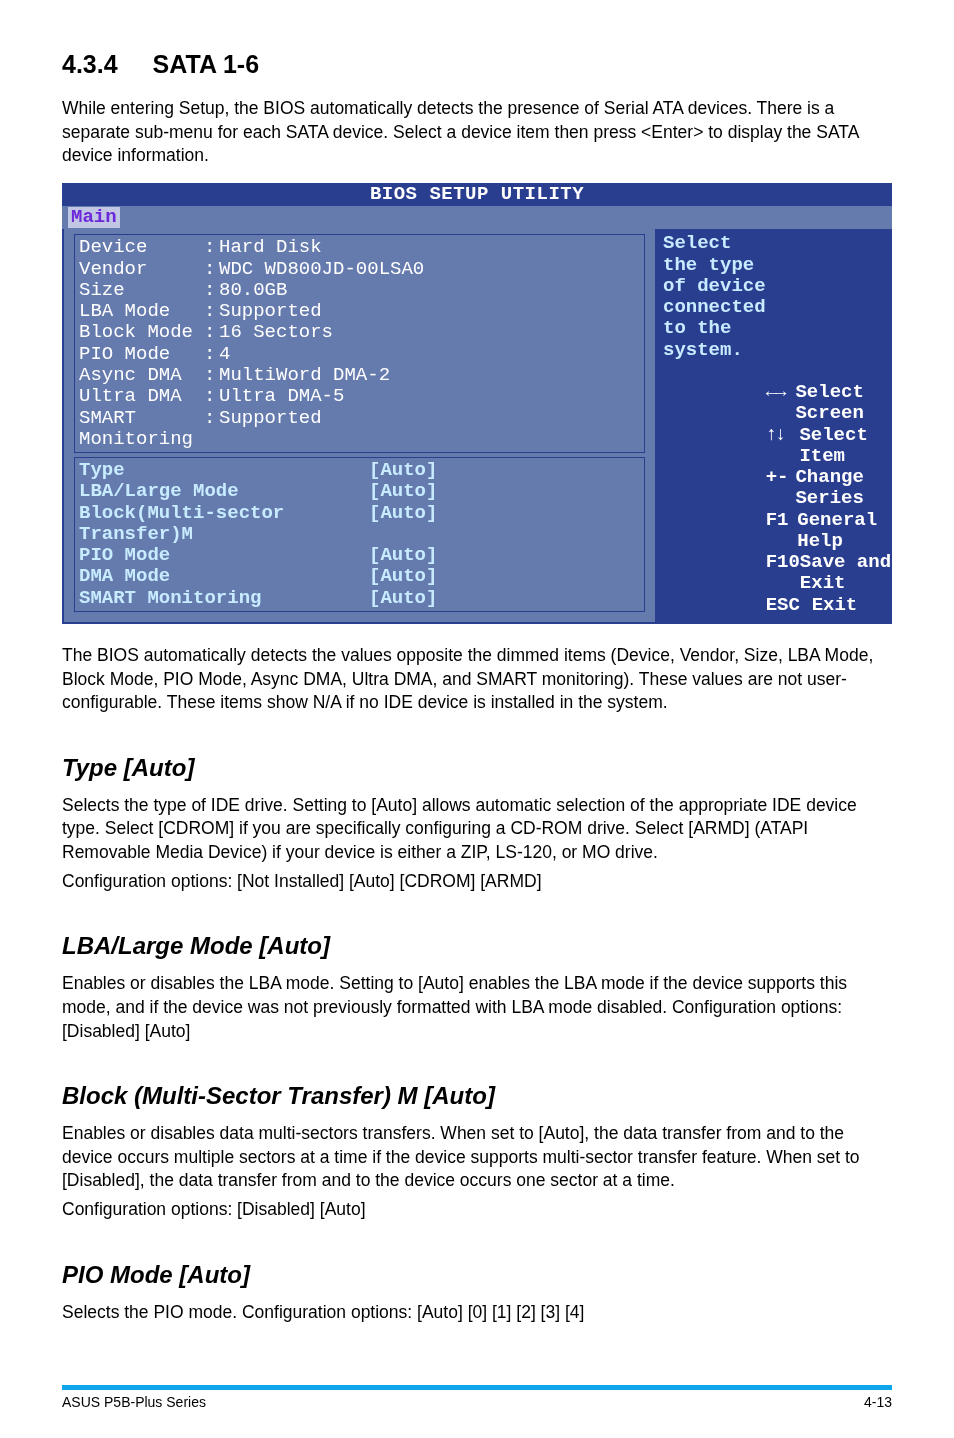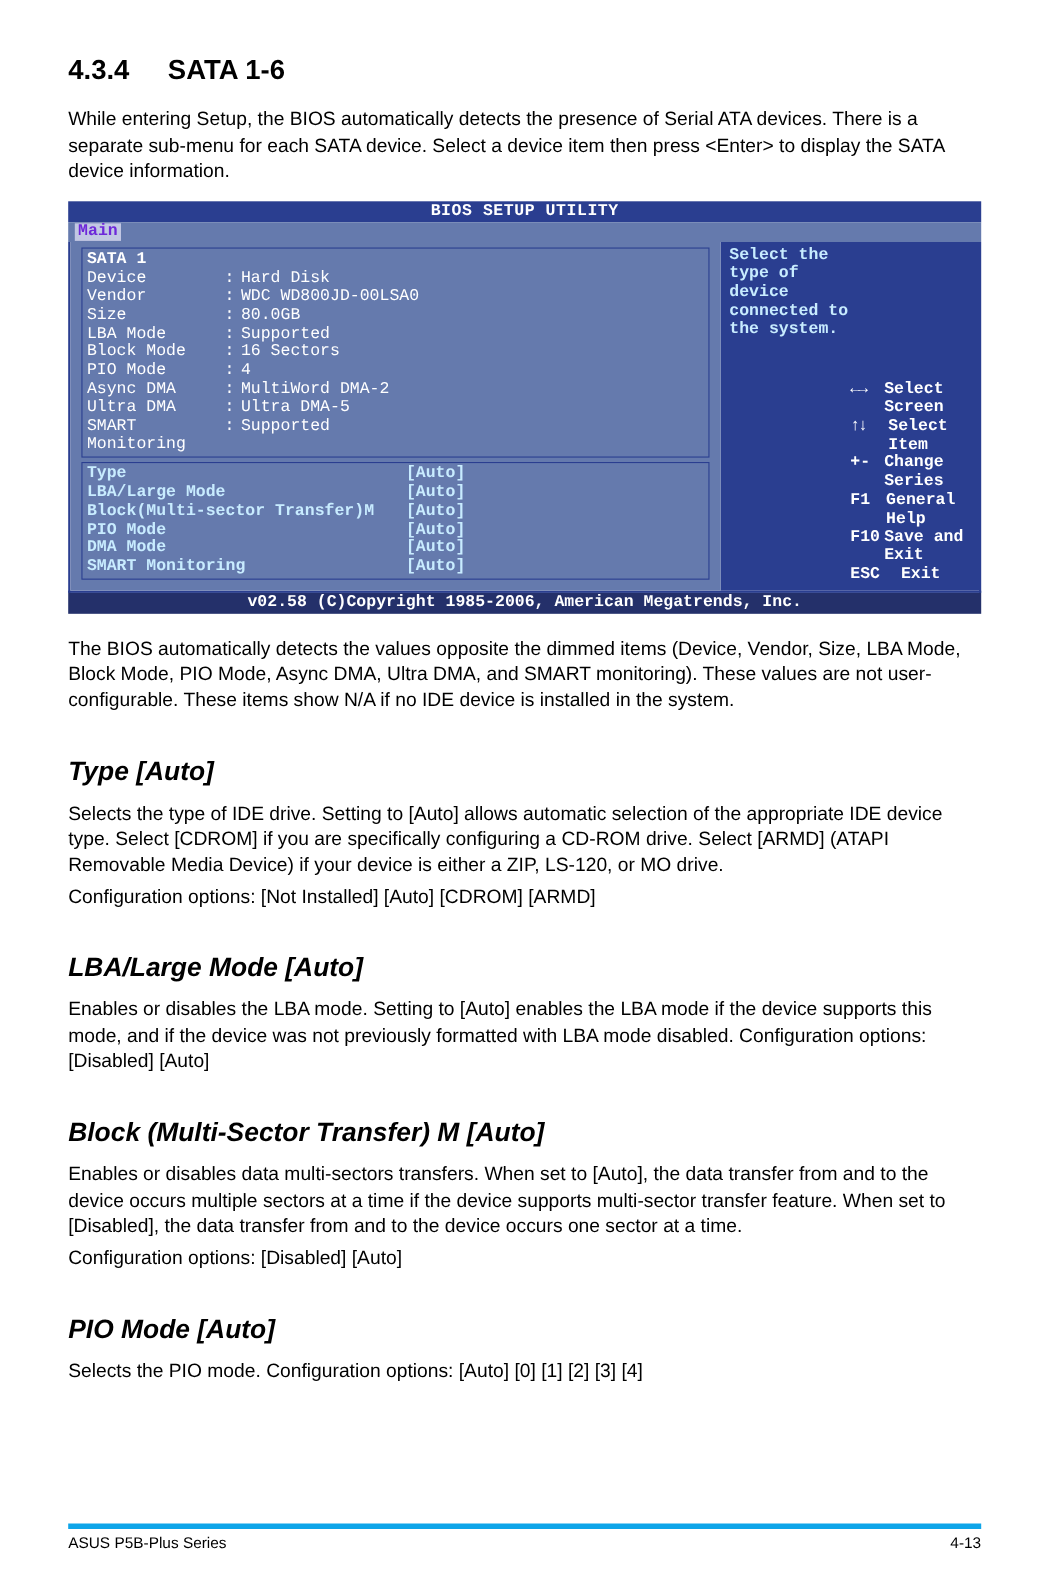--- a/index.html
+++ b/index.html
@@ -3,21 +3,21 @@
   <meta charset="utf-8">
   <style>
     * { box-sizing: border-box; margin: 0; padding: 0; }
     body { width: 954px; height: 1438px; background: #fff; font-family: Arial, Helvetica, sans-serif; color: #000; padding: 50px 62px 30px 62px; position: relative; }
     h1.section-num { font-size: 25px; font-weight: bold; margin-bottom: 18px; }
     h1.section-num .gap { display: inline-block; width: 35px; }
     p.body { font-size: 17.5px; line-height: 1.35; margin-bottom: 15px; }
     h2.sub { font-size: 24px; font-weight: bold; margin-top: 39px; margin-bottom: 12px; font-style: italic; }
 
     
-    .bios { width: 830px; margin: 8px 0 20px 0; font-family: "Courier New", monospace; font-size: 15px; line-height: 1.12; }
+    .bios { width: 830px; margin: 8px 0 20px 0; font-family: "Courier New", monospace; font-size: 19px; line-height: 1.12; }
     .bios-header { background: #2A3E90; color: #fff; text-align: center; padding: 1px 0; font-weight: bold; letter-spacing: 0.5px;}
     .bios-tabstrip { background: #657AAD; padding: 1px 6px; }
     .bios-tab { background: #C1C7E3; color: #6d28d9; display: inline-block; padding: 0 3px; font-weight: bold;}
     .bios-body { display: flex; border: 2px solid #2A3E90; border-top: none; }
     .bios-left { flex: 1; background: #657AAD; color: #fff; padding: 3px 10px 6px 10px; position: relative; }
     .bios-right { width: 235px; background: #2A3E90; color: #fff; padding: 4px 8px 6px 8px; display: flex; flex-direction: row; justify-content: space-between;}
     .bios-left .boxed { border: 1px solid #2A3E90; margin: 2px 0 4px 0; padding: 2px 4px; }
     .field-line { display: flex; }
     .field-label { width: 125px; }
     .field-colon { width: 15px; }
@@ -45,21 +45,20 @@
 <p class="body">While entering Setup, the BIOS automatically detects the presence of Serial ATA devices. There is a separate sub-menu for each SATA device. Select a device item then press &lt;Enter&gt; to display the SATA device information.</p>
 
 <div class="bios">
   <div class="bios-header">BIOS SETUP UTILITY</div>
   <div class="bios-tabstrip">
     <span class="bios-tab">Main</span>
   </div>
   <div class="bios-body">
     <div class="bios-left">
       <div class="boxed">
-        <div class="sata-label">SATA 1</div>
         <div>
           <div class="field-line">
               <span class="field-label">Device</span>
               <span class="field-colon">:</span>
               <span class="field-value">Hard Disk</span>
             </div>
           <div class="field-line">
               <span class="field-label">Vendor</span>
               <span class="field-colon">:</span>
               <span class="field-value">WDC WD800JD-00LSA0</span>
@@ -151,21 +150,20 @@
             <span class="help-key">F10</span>
             <span>Save and Exit</span>
           </div>
         <div class="help-line">
             <span class="help-key">ESC</span>
             <span>Exit</span>
           </div>
       </div>
     </div>
   </div>
-  <div class="bios-footer">v02.58 (C)Copyright 1985-2006, American Megatrends, Inc.</div>
 </div>
 
 <p class="body">The BIOS automatically detects the values opposite the dimmed items (Device, Vendor, Size, LBA Mode, Block Mode, PIO Mode, Async DMA, Ultra DMA, and SMART monitoring). These values are not user-configurable. These items show N/A if no IDE device is installed in the system.</p>
 
 <h2 class="sub">Type [Auto]</h2>
 <p class="body">Selects the type of IDE drive. Setting to [Auto] allows automatic selection of the appropriate IDE device type. Select [CDROM] if you are specifically configuring a CD-ROM drive. Select [ARMD] (ATAPI Removable Media Device) if your device is either a ZIP, LS-120, or MO drive.</p>
 <p class="body" style="margin-top:-10px">Configuration options: [Not Installed] [Auto] [CDROM] [ARMD]</p>
 
 <h2 class="sub">LBA/Large Mode [Auto]</h2>
 <p class="body">Enables or disables the LBA mode. Setting to [Auto] enables the LBA mode if the device supports this mode, and if the device was not previously formatted with LBA mode disabled. Configuration options: [Disabled] [Auto]</p>

